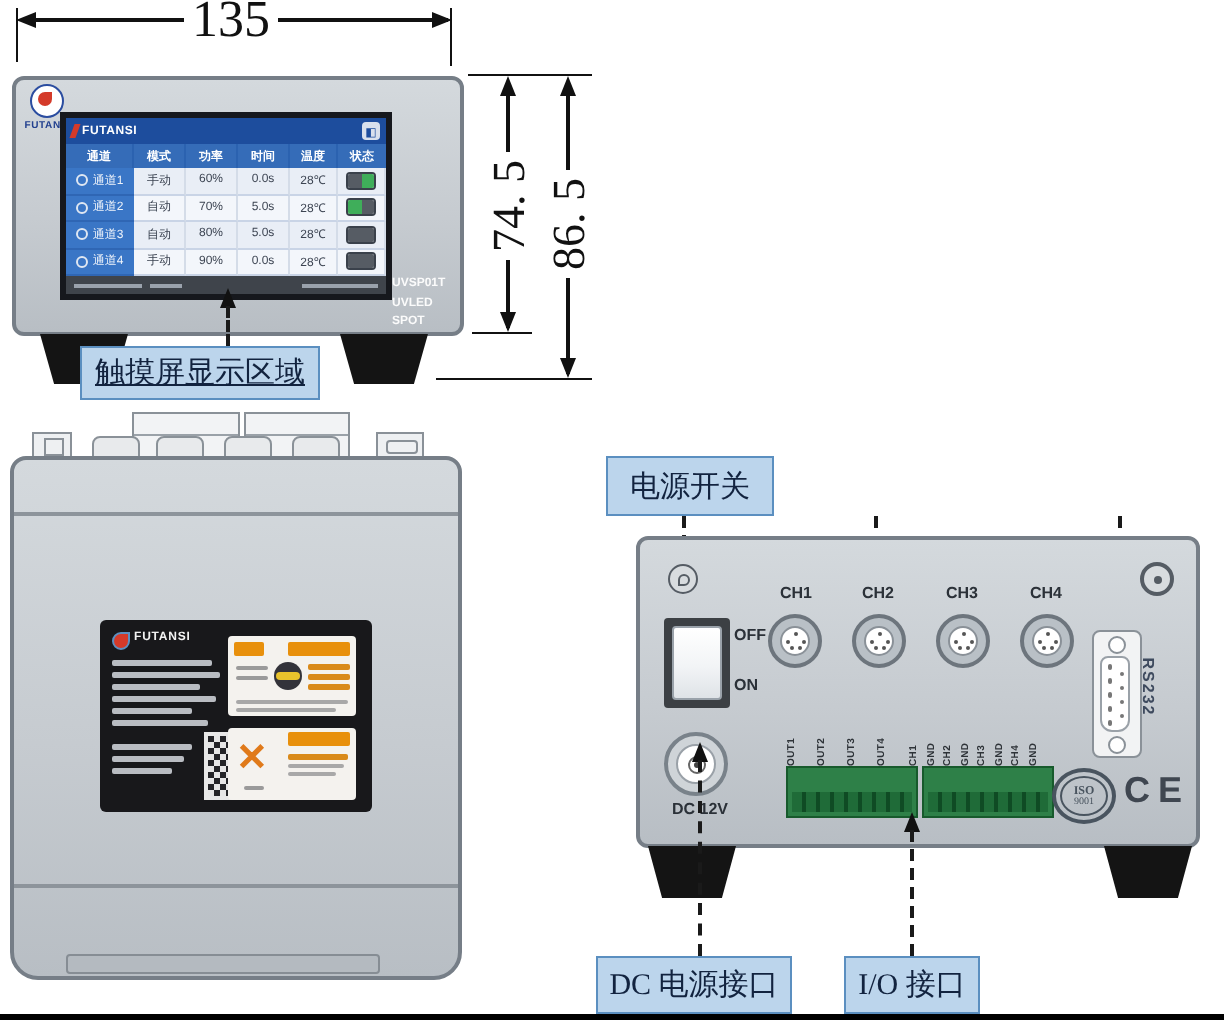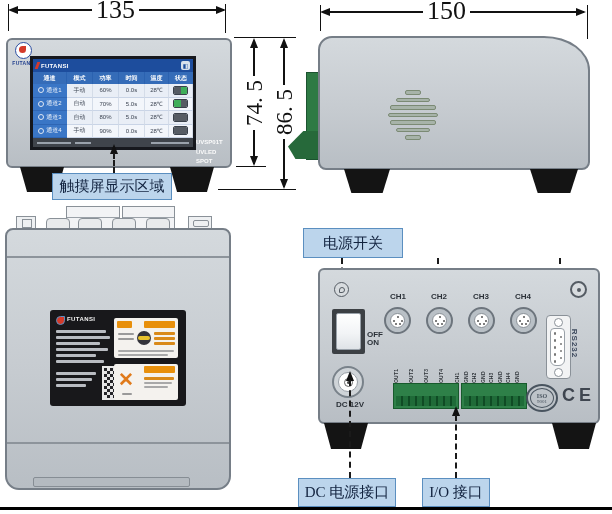--- a/index.html
+++ b/index.html
@@ -163,68 +163,41 @@
     <div class="abs" style="left:196px;top:138px;width:36px;color:#fbfbfb;font-size:6px;font-weight:bold;line-height:1.6;">
       <div>UVSP01T</div>
       <div>UVLED SPOT</div>
     </div>
 
     <div class="abs foot" style="left:20px;top:167px;width:44px;height:25px;"></div>
     <div class="abs foot" style="left:170px;top:167px;width:44px;height:25px;"></div>
 
     <div class="abs ah-up" style="left:110px;top:144px;"></div>
     <div class="abs dashv" style="left:113px;top:153px;height:20px;"></div>
-    <div class="abs callout" style="left:52px;top:173px;width:120px;height:27px;font-size:15px;">触摸屏显示区域</div>
+    <div class="abs callout" style="left:40px;top:173px;width:120px;height:27px;font-size:15px;text-decoration:underline;">触摸屏显示区域</div>
 
     <div class="abs ext" style="left:234px;top:37px;width:62px;height:1.2px;"></div>
     <div class="abs ext" style="left:236px;top:166px;width:30px;height:1.2px;"></div>
     <div class="abs ext" style="left:218px;top:189px;width:78px;height:1.2px;"></div>
 
     <div class="abs linev" style="left:253px;top:42px;height:122px;"></div>
     <div class="abs ah-up" style="left:250px;top:38px;"></div>
     <div class="abs ah-down" style="left:250px;top:156px;"></div>
     <div class="abs" style="left:214px;top:92px;width:80px;height:22px;transform:rotate(-90deg);text-align:center;">
       <span class="vdimtext">74. 5</span>
     </div>
 
     <div class="abs linev" style="left:283px;top:42px;height:145px;"></div>
     <div class="abs ah-up" style="left:280px;top:38px;"></div>
     <div class="abs ah-down" style="left:280px;top:179px;"></div>
     <div class="abs" style="left:244px;top:101px;width:80px;height:22px;transform:rotate(-90deg);text-align:center;">
       <span class="vdimtext">86. 5</span>
     </div>
   </div>
 
-  <div class="abs" style="left:286px;top:0;width:326px;height:205px;">
-
-    <div class="abs ext" style="left:34px;top:5px;width:1.2px;height:26px;"></div>
-    <div class="abs ext" style="left:301px;top:5px;width:1.2px;height:34px;"></div>
-    <div class="abs lineh" style="left:38px;top:11px;width:260px;"></div>
-    <div class="abs ah-left" style="left:34px;top:8px;"></div>
-    <div class="abs ah-right" style="left:290px;top:8px;"></div>
-    <div class="abs dimtext" style="left:137px;top:-2px;">150</div>
-
-    <div class="abs" style="left:20px;top:72px;width:16px;height:88px;background:#2e7a44;border:1.5px solid #1c5330;box-sizing:border-box;"></div>
-    <div class="abs" style="left:2px;top:131px;width:34px;height:28px;background:#26693a;clip-path:polygon(0 55%,45% 0,100% 0,100% 100%,22% 100%);"></div>
-
-    <div class="abs chassis" style="left:32px;top:36px;width:272px;height:134px;border-radius:14px 46px 8px 8px / 14px 34px 8px 8px;"></div>
-
-    <div class="abs" style="left:100px;top:90px;width:54px;height:50px;display:flex;flex-direction:column;align-items:center;gap:3px;">
-      <span style="width:14px;height:4px;background:#a7b3a9;border:1px solid #7b8a74;border-radius:2px;"></span>
-      <span style="width:32px;height:4px;background:#a7b3a9;border:1px solid #7b8a74;border-radius:2px;"></span>
-      <span style="width:44px;height:4px;background:#a7b3a9;border:1px solid #7b8a74;border-radius:2px;"></span>
-      <span style="width:48px;height:4px;background:#a7b3a9;border:1px solid #7b8a74;border-radius:2px;"></span>
-      <span style="width:44px;height:4px;background:#a7b3a9;border:1px solid #7b8a74;border-radius:2px;"></span>
-      <span style="width:32px;height:4px;background:#a7b3a9;border:1px solid #7b8a74;border-radius:2px;"></span>
-      <span style="width:14px;height:4px;background:#a7b3a9;border:1px solid #7b8a74;border-radius:2px;"></span>
-    </div>
-
-    <div class="abs foot" style="left:58px;top:169px;width:46px;height:24px;"></div>
-    <div class="abs foot" style="left:244px;top:169px;width:48px;height:24px;"></div>
-  </div>
 
   <div class="abs" style="left:0;top:200px;width:240px;height:300px;">
 
     <div class="abs" style="left:16px;top:16px;width:20px;height:13px;border:1.2px solid #8a9198;background:#eef0f2;box-sizing:border-box;">
       <div style="position:absolute;left:5px;top:2px;width:8px;height:7px;border:1px solid #8a9198;"></div>
     </div>
     <div class="abs" style="left:66px;top:6px;width:54px;height:23px;border:1.2px solid #8a9198;background:#f2f3f5;box-sizing:border-box;">
       <div style="position:absolute;left:0;top:10px;width:100%;height:1px;background:#9aa1a8;"></div>
     </div>
     <div class="abs" style="left:122px;top:6px;width:53px;height:23px;border:1.2px solid #8a9198;background:#f2f3f5;box-sizing:border-box;">
@@ -281,42 +254,42 @@
         <div class="abs ostripe" style="left:30px;top:13px;width:30px;"></div>
         <div class="abs stripe" style="left:30px;top:18px;width:28px;height:1.5px;background:#a8a8a8;"></div>
         <div class="abs stripe" style="left:30px;top:22px;width:24px;height:1.5px;background:#a8a8a8;"></div>
         <div class="abs stripe" style="left:8px;top:29px;width:10px;height:2px;background:#9a9a9a;"></div>
       </div>
     </div>
   </div>
 
   <div class="abs" style="left:290px;top:220px;width:322px;height:294px;">
 
-    <div class="abs callout" style="left:13px;top:8px;width:100px;height:30px;font-size:15px;">电源开关</div>
+    <div class="abs callout" style="left:13px;top:8px;width:84px;height:30px;font-size:15px;">电源开关</div>
 
     <div class="abs dashv" style="left:51px;top:38px;height:44px;"></div>
     <div class="abs ah-down" style="left:48px;top:82px;"></div>
     <div class="abs dashv" style="left:147px;top:38px;height:38px;"></div>
     <div class="abs ah-down" style="left:144px;top:76px;"></div>
     <div class="abs dashv" style="left:269px;top:38px;height:48px;"></div>
     <div class="abs ah-down" style="left:266px;top:86px;"></div>
 
     <div class="abs chassis" style="left:28px;top:48px;width:282px;height:156px;border-radius:6px;"></div>
 
     <div class="abs" style="left:44px;top:62px;width:15px;height:15px;border:1.5px solid #555c64;border-radius:50%;background:#d8dcdf;box-sizing:border-box;">
       <div style="position:absolute;left:4px;top:4px;width:4px;height:4px;border:1.2px solid #555c64;border-radius:50% 50% 50% 0;"></div>
     </div>
     <div class="abs" style="left:280px;top:61px;width:17px;height:17px;border:2px solid #555c64;border-radius:50%;background:#d8dcdf;box-sizing:border-box;">
       <div style="position:absolute;left:4.5px;top:4.5px;width:4px;height:4px;background:#555c64;border-radius:50%;"></div>
     </div>
 
     <div class="abs" style="left:42px;top:89px;width:33px;height:45px;background:#3c4044;border-radius:2px;">
       <div style="position:absolute;left:4px;top:4px;width:25px;height:37px;background:linear-gradient(180deg,#ffffff 0%,#f2f4f6 55%,#dfe3e7 100%);border:1.5px solid #9aa2aa;border-radius:2px;box-sizing:border-box;"></div>
     </div>
-    <div class="abs" style="left:77px;top:110px;font-size:8px;font-weight:bold;color:#2b3138;">OFF</div>
+    <div class="abs" style="left:77px;top:93px;font-size:8px;font-weight:bold;color:#2b3138;">OFF</div>
     <div class="abs" style="left:77px;top:118px;font-size:8px;font-weight:bold;color:#2b3138;">ON</div>
 
     <div class="abs" style="left:97px;top:72px;width:22px;text-align:center;font-size:8px;font-weight:bold;color:#2b3138;">CH1</div>
     <div class="abs" style="left:138px;top:72px;width:22px;text-align:center;font-size:8px;font-weight:bold;color:#2b3138;">CH2</div>
     <div class="abs" style="left:180px;top:72px;width:22px;text-align:center;font-size:8px;font-weight:bold;color:#2b3138;">CH3</div>
     <div class="abs" style="left:222px;top:72px;width:22px;text-align:center;font-size:8px;font-weight:bold;color:#2b3138;">CH4</div>
 
     <div class="abs" style="left:94px;top:87px;width:27px;height:27px;border:2px solid #6d757d;border-radius:50%;background:#b9c0c6;box-sizing:border-box;">
       <div style="position:absolute;left:4px;top:4px;width:15px;height:15px;background:#fff;border:1px solid #8a9198;border-radius:50%;box-sizing:border-box;">
         <span style="position:absolute;left:6px;top:2px;width:2px;height:2px;background:#555;border-radius:50%;"></span>

